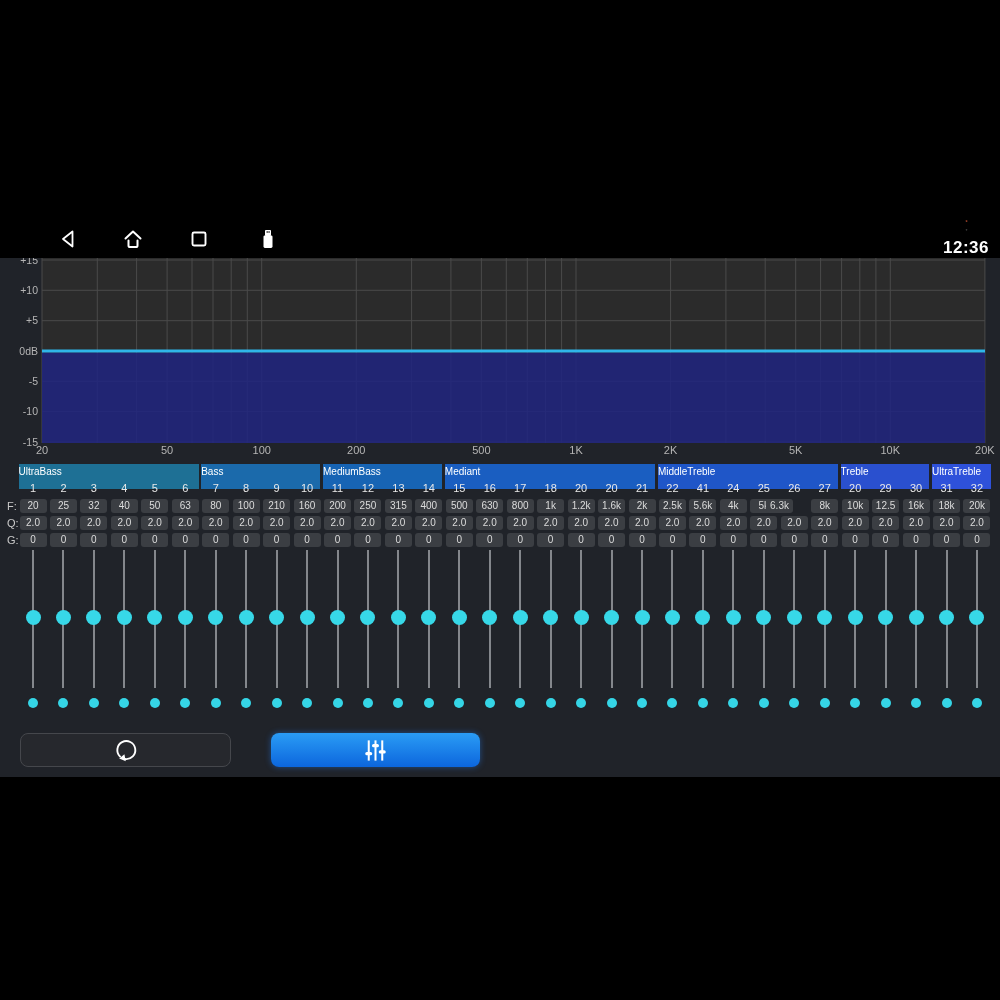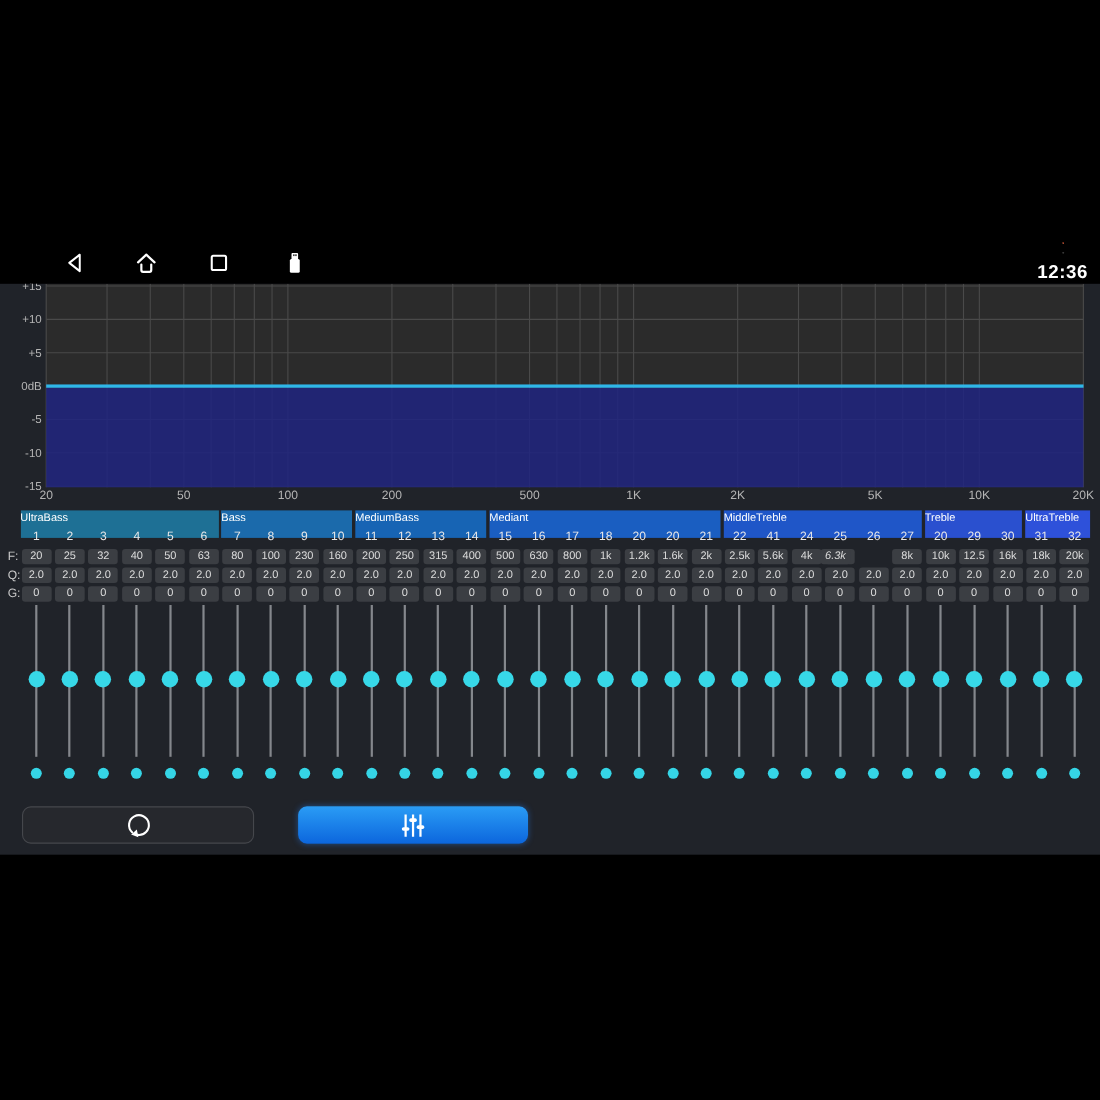--- a/index.html
+++ b/index.html
@@ -184,21 +184,21 @@
       <div class="knob" style="left: 208.2px; top: 390px;"></div>
       <div class="dot" style="left: 210.7px;"></div>
       <div class="ch-num" style="left: 231.15px;">8</div>
       <div class="vbox" style="left: 232.65px; top: 279px;">100</div>
       <div class="vbox" style="left: 232.65px; top: 296px;">2.0</div>
       <div class="vbox" style="left: 232.65px; top: 313px;">0</div>
       <div class="track" style="left: 245.15px;"></div>
       <div class="knob" style="left: 238.65px; top: 390px;"></div>
       <div class="dot" style="left: 241.15px;"></div>
       <div class="ch-num" style="left: 261.6px;">9</div>
-      <div class="vbox" style="left: 263.1px; top: 279px;">230</div>
+      <div class="vbox" style="left: 263.1px; top: 279px;">210</div>
       <div class="vbox" style="left: 263.1px; top: 296px;">2.0</div>
       <div class="vbox" style="left: 263.1px; top: 313px;">0</div>
       <div class="track" style="left: 275.6px;"></div>
       <div class="knob" style="left: 269.1px; top: 390px;"></div>
       <div class="dot" style="left: 271.6px;"></div>
       <div class="ch-num" style="left: 292.05px;">10</div>
       <div class="vbox" style="left: 293.55px; top: 279px;">160</div>
       <div class="vbox" style="left: 293.55px; top: 296px;">2.0</div>
       <div class="vbox" style="left: 293.55px; top: 313px;">0</div>
       <div class="track" style="left: 306.05px;"></div>
@@ -303,21 +303,21 @@
       <div class="knob" style="left: 725.85px; top: 390px;"></div>
       <div class="dot" style="left: 728.35px;"></div>
       <div class="ch-num" style="left: 748.8px;">25</div>
       <div class="vbox" style="left: 750.3px; top: 279px;">5k</div>
       <div class="vbox" style="left: 750.3px; top: 296px;">2.0</div>
       <div class="vbox" style="left: 750.3px; top: 313px;">0</div>
       <div class="track" style="left: 762.8px;"></div>
       <div class="knob" style="left: 756.3px; top: 390px;"></div>
       <div class="dot" style="left: 758.8px;"></div>
       <div class="ch-num" style="left: 779.25px;">26</div>
-      <div class="vbox" style="left: 746px; top: 279px; font-style: italic;">6.3k</div>
+      <div class="vbox" style="left: 766px; top: 279px;">6.3k</div>
       <div class="vbox" style="left: 780.75px; top: 296px;">2.0</div>
       <div class="vbox" style="left: 780.75px; top: 313px;">0</div>
       <div class="track" style="left: 793.25px;"></div>
       <div class="knob" style="left: 786.75px; top: 390px;"></div>
       <div class="dot" style="left: 789.25px;"></div>
       <div class="ch-num" style="left: 809.7px;">27</div>
       <div class="vbox" style="left: 811.2px; top: 279px;">8k</div>
       <div class="vbox" style="left: 811.2px; top: 296px;">2.0</div>
       <div class="vbox" style="left: 811.2px; top: 313px;">0</div>
       <div class="track" style="left: 823.7px;"></div>

